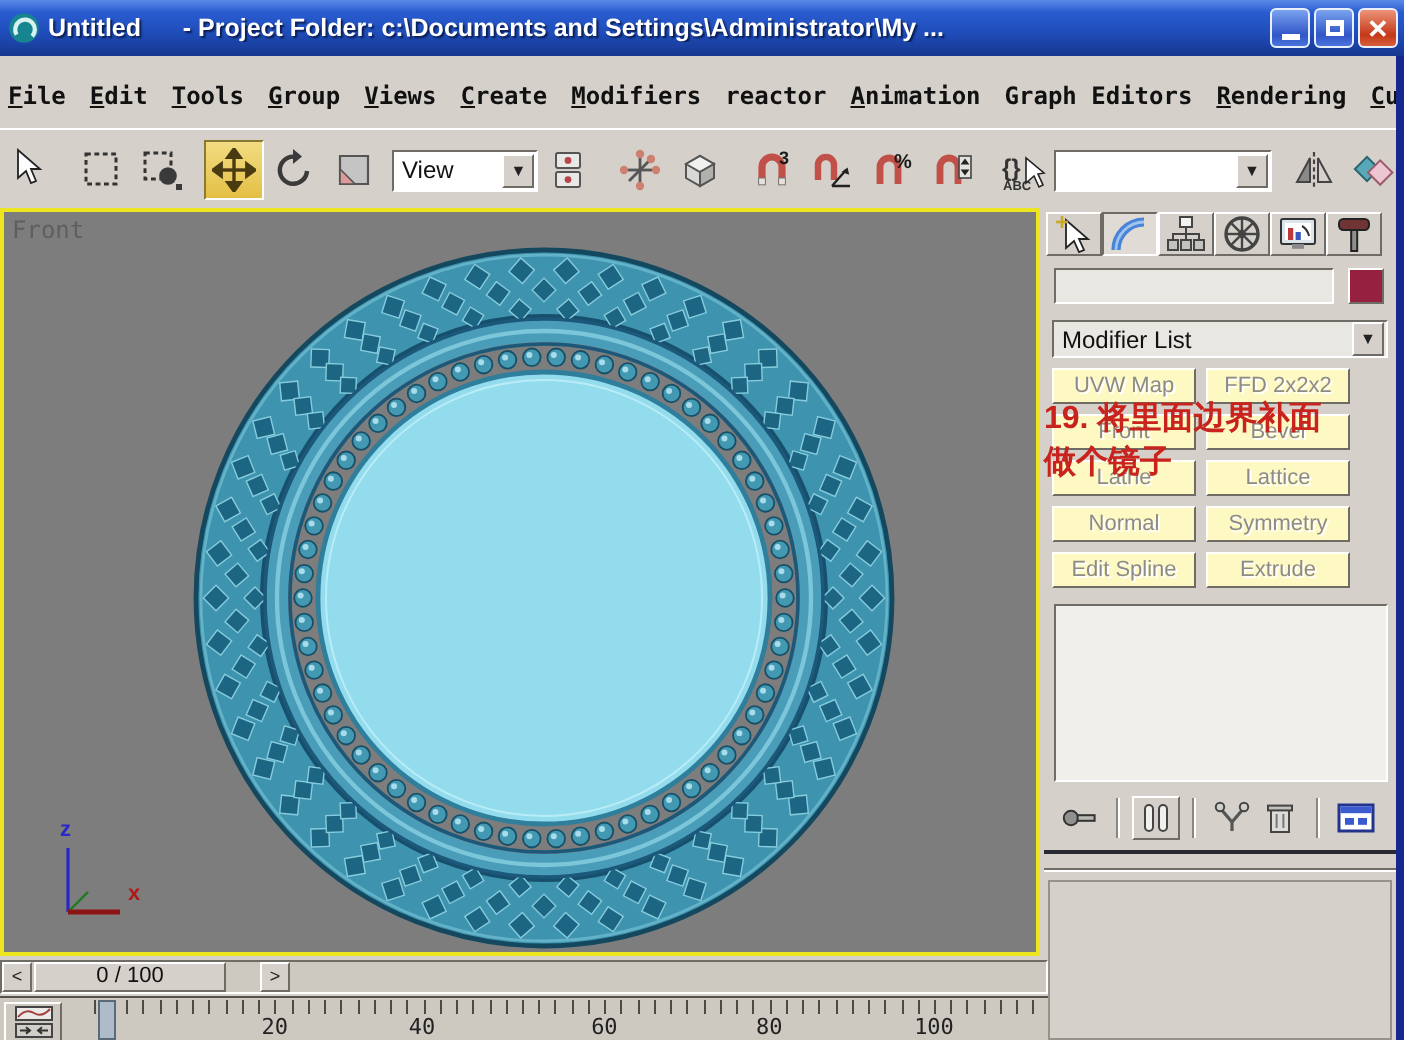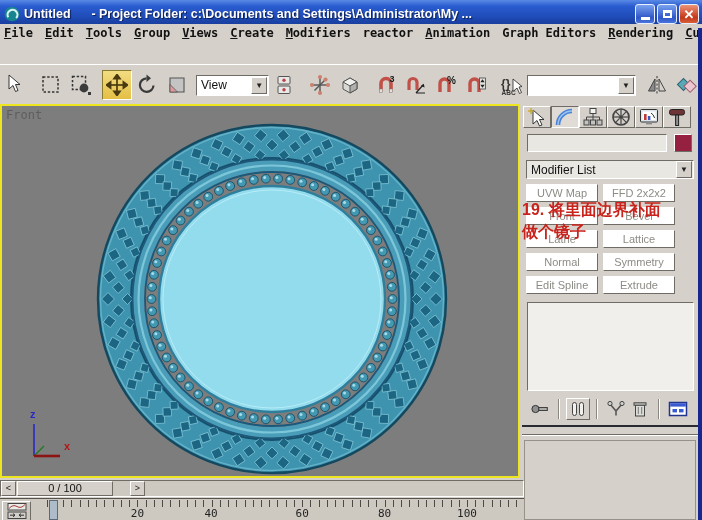--- a/index.html
+++ b/index.html
@@ -18,21 +18,21 @@
   .winbtn{width:20px;height:20px;margin-left:2px;border-radius:3px;border:1px solid #e8f0ff;
     display:flex;align-items:center;justify-content:center;box-sizing:border-box;
     background:linear-gradient(180deg,#7aa2ee,#3056c8 70%,#4a74dc);}
   .winbtn.close{background:linear-gradient(180deg,#ec9478,#c43818 70%,#d8603c);margin-right:3px;}
   .glyph-min{width:9px;height:3px;background:#fff;margin-top:9px;}
   .glyph-max{width:9px;height:8px;border:2px solid #fff;border-top-width:3px;box-sizing:border-box;}
   .glyph-close{color:#fff;font-weight:bold;font-size:13px;line-height:1;}
   
   .menubar{left:0;width:702px;height:18px;background:#d5d1ca;display:flex;align-items:center;
     font-family:"DejaVu Sans Mono",monospace;font-weight:bold;font-size:12px;color:#111;}
-  #menubar1{top:24px;}
+  #menubar1{top:39px;}
   #menubar2{top:46px;}
   .menu-item{padding:0 4px;margin-right:4px;white-space:nowrap;}
   
   #toolbar{left:0;top:64px;width:702px;height:40px;background:#d5d1ca;
     border-top:1px solid #fff;border-bottom:1px solid #8a8780;
     display:flex;align-items:center;}
   .tbtn{width:30px;height:30px;display:flex;align-items:center;justify-content:center;flex:0 0 auto;}
   .tbtn.active{background:linear-gradient(180deg,#f2dc82,#e4bf45);border:1px solid;border-color:#8a7a30 #fff #fff #8a7a30;box-sizing:border-box;}
   .tsep{width:6px;height:30px;flex:0 0 auto;}
   .dropdown{height:21px;background:#fff;border:1px solid;border-color:#6f6c66 #ffffff #ffffff #6f6c66;
@@ -49,21 +49,21 @@
   #cmdpanel{left:520px;top:104px;width:182px;height:416px;background:#d5d1ca;}
   #tabs{left:3px;top:2px;display:flex;}
   .tab{width:28px;height:22px;display:flex;align-items:center;justify-content:center;
     border:1px solid;border-color:#fff #6f6c66 #6f6c66 #fff;box-sizing:border-box;background:#d5d1ca;}
   .tab.active{border-color:#6f6c66 #fff #fff #6f6c66;background:#e0dcd5;}
   #namefield{left:7px;top:30px;width:140px;height:18px;background:#e9e7e2;box-sizing:border-box;}
   #colorswatch{left:154px;top:30px;width:18px;height:18px;box-sizing:border-box;}
   #modlist{left:6px;top:56px;width:168px;height:19px;background:#e9e7e2;font-size:12px;}
   #modbtns{left:6px;top:80px;width:170px;display:grid;grid-template-columns:72px 72px;
     grid-auto-rows:18px;gap:5px 5px;}
-  .modbtn{background:#ffffff;border:1px solid;border-color:#fff #6f6c66 #6f6c66 #fff;
+  .modbtn{background:#fef9c3;border:1px solid;border-color:#fff #6f6c66 #6f6c66 #fff;
     font-size:11px;color:#8d8b85;text-shadow:1px 1px 0 #ffffff;
     display:flex;align-items:center;justify-content:center;box-sizing:border-box;white-space:nowrap;}
   #annotation{left:2px;top:95px;width:180px;color:#c8231c;font-weight:bold;
     font-size:16px;line-height:22px;z-index:5;}
   #stackbox{left:7px;top:198px;width:167px;height:89px;background:#f1efeb;box-sizing:border-box;}
   #stacktools{left:8px;top:293px;width:168px;height:24px;display:flex;align-items:center;}
   .stksep{width:1px;height:20px;background:#8a8780;border-right:1px solid #fff;margin:0 6px;}
   .stkbtn{width:24px;height:22px;display:flex;align-items:center;justify-content:center;}
   .stkbtn.framed{border:1px solid;border-color:#fff #6f6c66 #6f6c66 #fff;box-sizing:border-box;}
   #sep-dark{left:2px;top:321px;width:176px;height:2px;background:#2a2a33;}

